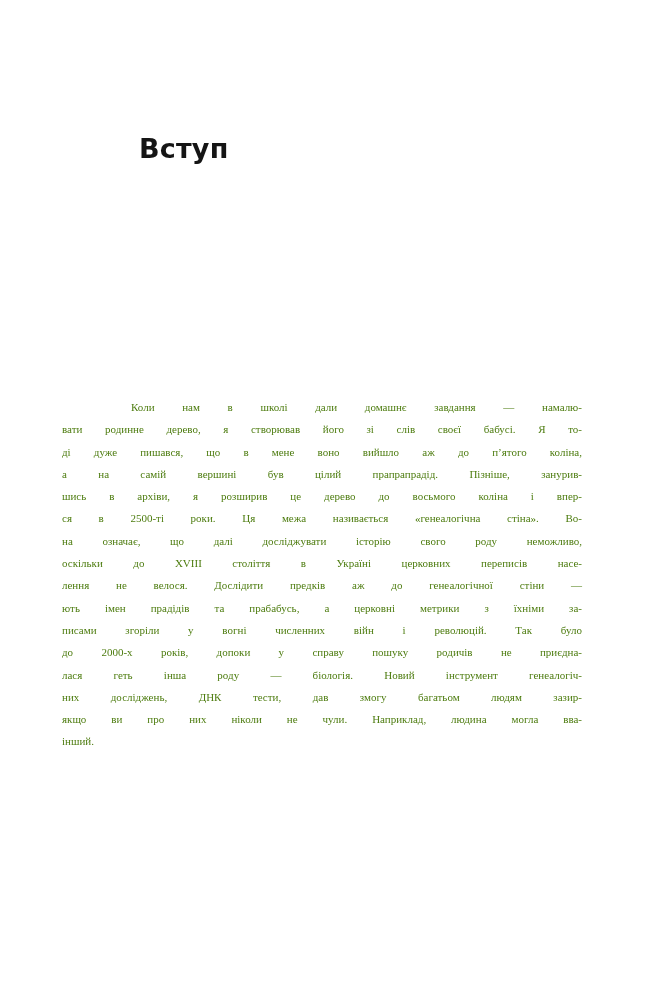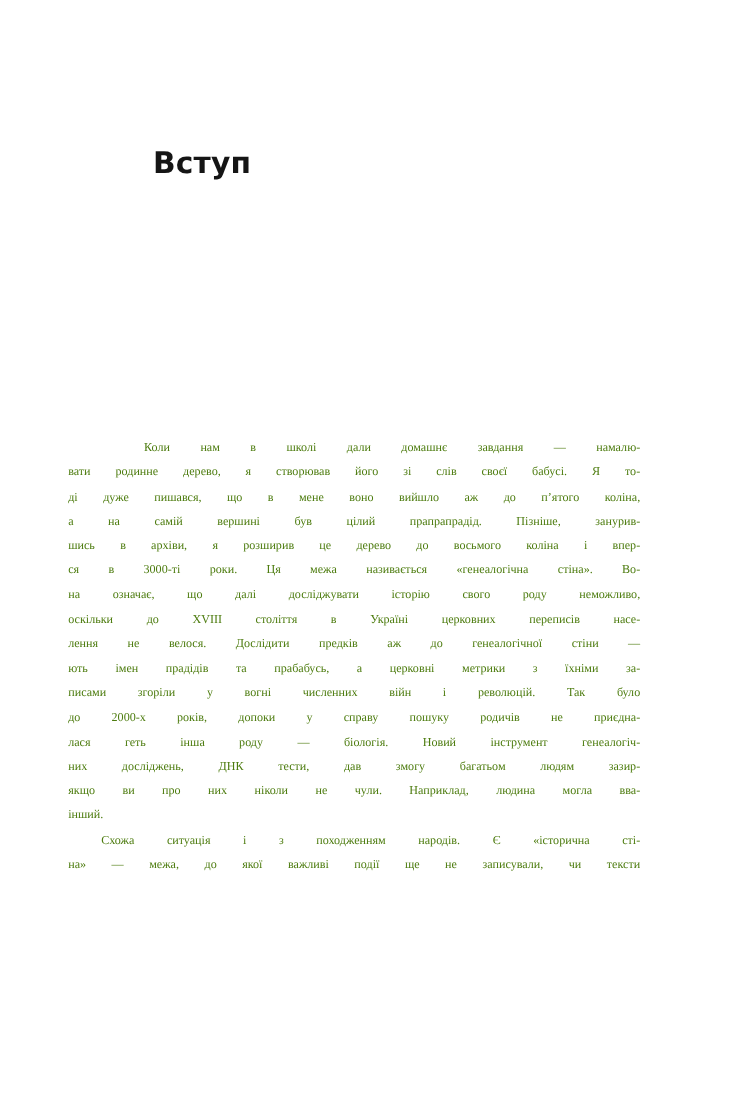--- a/index.html
+++ b/index.html
@@ -65,32 +65,28 @@
 <div class="page">
   <h1 class="chapter-title">Вступ</h1>
 
   <div class="text-block" id="text-block">
       <div class="para">
         <div class="line indent-large">Коли нам в школі дали домашнє завдання — намалю-</div>
         <div class="line">вати родинне дерево, я створював його зі слів своєї бабусі. Я то-</div>
         <div class="line">ді дуже пишався, що в мене воно вийшло аж до п’ятого коліна,</div>
         <div class="line">а на самій вершині був цілий прапрапрадід. Пізніше, занурив-</div>
         <div class="line">шись в архіви, я розширив це дерево до восьмого коліна і впер-</div>
-        <div class="line">ся в 3000-ті роки. Ця межа називається «генеалогічна стіна». Во-</div>
+        <div class="line">ся в 2500-ті роки. Ця межа називається «генеалогічна стіна». Во-</div>
         <div class="line">на означає, що далі досліджувати історію свого роду неможливо,</div>
         <div class="line">оскільки до XVIII століття в Україні церковних переписів насе-</div>
         <div class="line">лення не велося. Дослідити предків аж до генеалогічної стіни —</div>
         <div class="line">ють імен прадідів та прабабусь, а церковні метрики з їхніми за-</div>
         <div class="line">писами згоріли у вогні численних війн і революцій. Так було</div>
         <div class="line">до 2000-х років, допоки у справу пошуку родичів не приєдна-</div>
         <div class="line">лася геть інша роду — біологія. Новий інструмент генеалогіч-</div>
         <div class="line">них досліджень, ДНК тести, дав змогу багатьом людям зазир-</div>
         <div class="line">якщо ви про них ніколи не чули. Наприклад, людина могла вва-</div>
         <div class="line align-left-last">інший.</div>
       </div>
-      <div class="para">
-        <div class="line indent-small">Схожа ситуація і з походженням народів. Є «історична сті-</div>
-        <div class="line">на» — межа, до якої важливі події ще не записували, чи тексти</div>
-      </div>
     </div>
 
   <div class="page-number">9</div>
 </div>
 
 </body></html>

